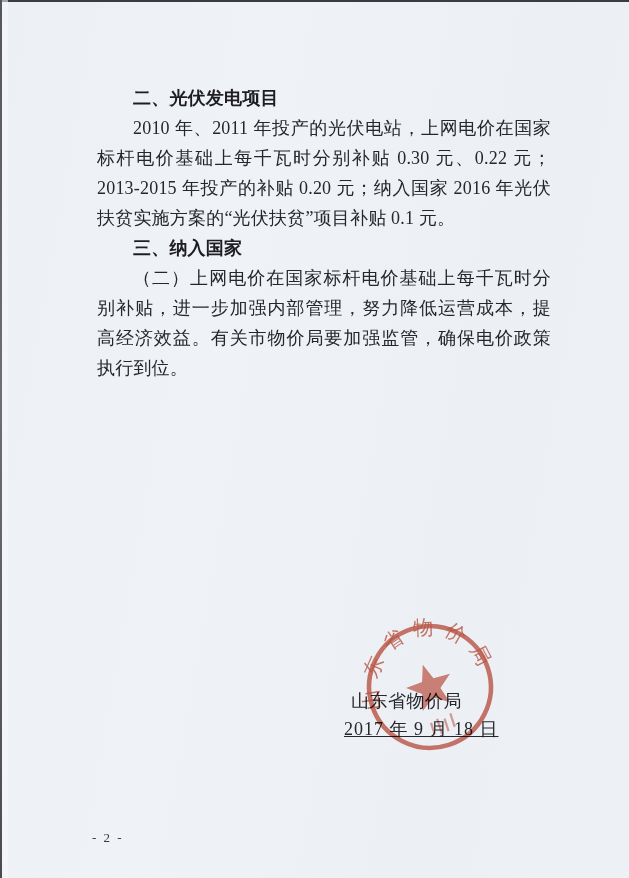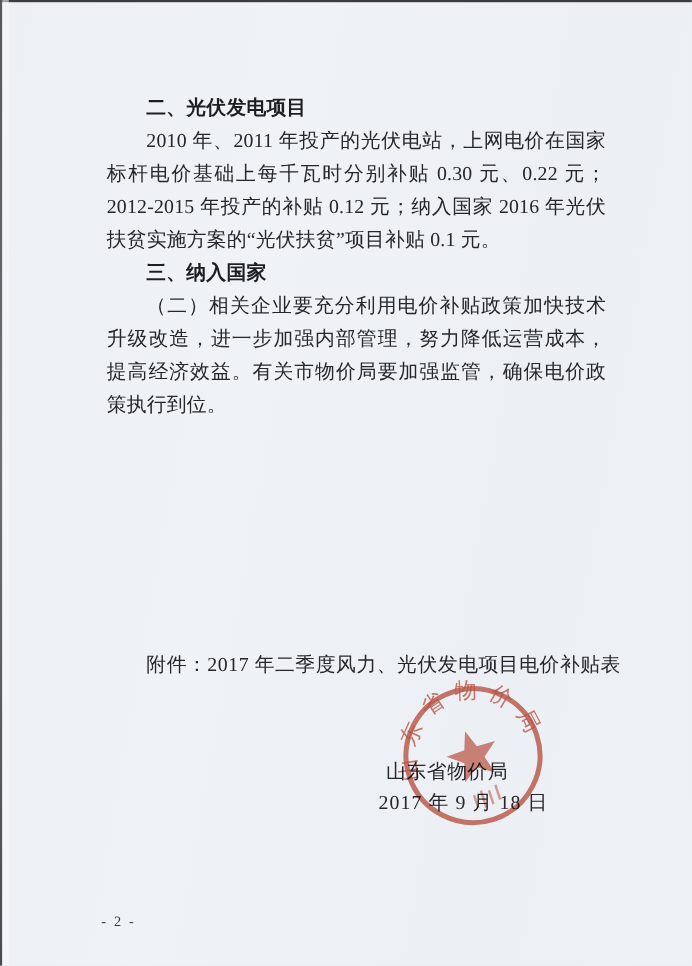--- a/index.html
+++ b/index.html
@@ -75,20 +75,21 @@
     left: 351px;
     font-size: 18px;
     letter-spacing: 0.5px;
   }
   .sig-date {
     position: absolute;
     top: 717px;
     left: 344px;
     font-size: 18px;
     letter-spacing: 1px;
+    text-decoration: underline;
   }
   .seal {
     position: absolute;
     top: 616px;
     left: 359px;
     width: 142px;
     height: 142px;
     transform: rotate(-18deg);
     mix-blend-mode: multiply;
     opacity: 0.88;
@@ -107,26 +108,25 @@
 <body>
 
 <div class="page">
 
   <div class="scan-edge-top"></div>
   <div class="scan-edge-left"></div>
   <div class="scan-edge-left-light"></div>
 
   <div class="content">
     <h3>二、光伏发电项目</h3>
-    <p>2010 年、2011 年投产的光伏电站，上网电价在国家标杆电价基础上每千瓦时分别补贴 0.30 元、0.22 元；2012-2015 年投产的补贴 0.12 元；纳入国家 2016 年光伏扶贫实施方案的“光伏扶贫”项目补贴 0.1 元。</p>
+    <p>2010 年、2011 年投产的光伏电站，上网电价在国家标杆电价基础上每千瓦时分别补贴 0.30 元、0.22 元；2013-2015 年投产的补贴 0.20 元；纳入国家 2016 年光伏扶贫实施方案的“光伏扶贫”项目补贴 0.1 元。</p>
     <h3>三、纳入国家</h3>
-    <p>（二）相关企业要充分利用电价补贴政策加快技术升级改造，进一步加强内部管理，努力降低运营成本，提高经济效益。有关市物价局要加强监管，确保电价政策执行到位。</p>
+    <p>（二）上网电价在国家标杆电价基础上每千瓦时分别补贴，进一步加强内部管理，努力降低运营成本，提高经济效益。有关市物价局要加强监管，确保电价政策执行到位。</p>
   </div>
 
-  <div class="attachment-line">附件：2017 年二季度风力、光伏发电项目电价补贴表</div>
 
   <div class="sig-agency">山东省物价局</div>
 
   <div class="sig-date">2017 年 9 月 18 日</div>
 
   <svg class="seal" viewBox="0 0 140 140" xmlns="http://www.w3.org/2000/svg">
     <defs>
       <path id="sealArc" d="M 22,90 A 52,52 0 1 1 118,90" fill="none"></path>
     </defs>
     <circle cx="70" cy="70" r="60" fill="none" stroke="#c0432e" stroke-width="4.5" opacity="0.82"></circle>

